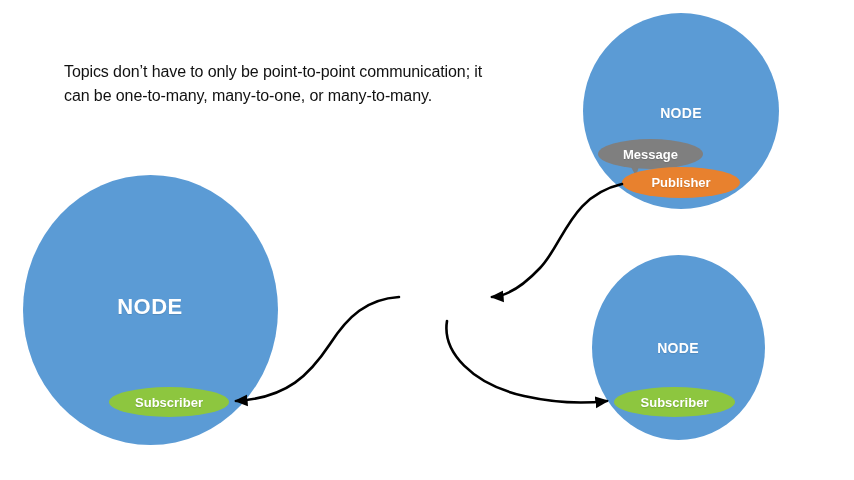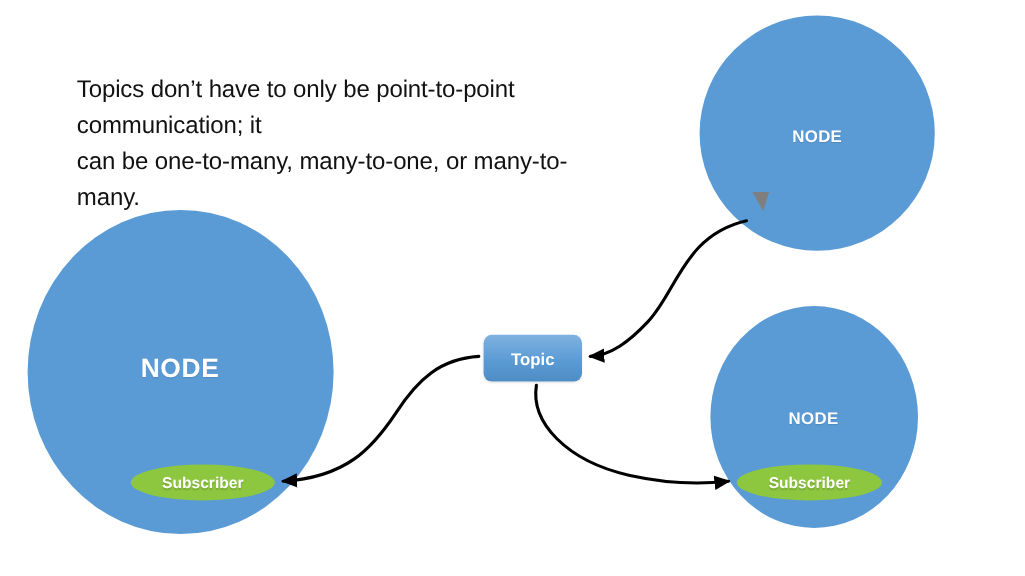--- a/index.html
+++ b/index.html
@@ -18,21 +18,21 @@
     position: relative;
     width: 854px;
     height: 480px;
     background: #ffffff;
   }
   .caption {
     position: absolute;
     left: 64px;
     top: 60px;
     width: 420px;
-    font-size: 20px;
+    font-size: 16px;
     line-height: 1.5;
     color: #111111;
     letter-spacing: -0.1px;
     white-space: pre-line;
   }
   
   .node {
     position: absolute;
     border-radius: 50%;
     background: #5B9BD5;
@@ -123,34 +123,35 @@
   <div class="caption">Topics don’t have to only be point-to-point communication; it
 can be one-to-many, many-to-one, or many-to-many.</div>
 
   <div class="node node-left"></div>
   <div class="node-label node-label-lg lbl-left">NODE</div>
   <div class="pill pill-sub-left">Subscriber</div>
 
   <div class="node node-tr"></div>
   <div class="node-label node-label-sm lbl-tr">NODE</div>
   <div class="msg-tail"></div>
+  <div class="pill pill-message">Message</div>
+  <div class="pill pill-publisher">Publisher</div>
 
   <div class="node node-br"></div>
   <div class="node-label node-label-sm lbl-br">NODE</div>
   <div class="pill pill-sub-right">Subscriber</div>
 
   <svg id="links" viewBox="0 0 854 480">
     <defs>
       <marker id="arrow" viewBox="0 0 10 10" refX="8.6" refY="5" markerWidth="5.2" markerHeight="5.2" orient="auto-start-reverse">
         <path d="M 0 0.6 L 10 5 L 0 9.4 z" fill="#000000"></path>
       </marker>
     </defs>
 
     <path d="M 622 184 C 570 196 564 243 540 268 C 524 285 509 296 492 297" fill="none" stroke="#000000" stroke-width="2.6" stroke-linecap="round" marker-end="url(#arrow)"></path>
 
     <path d="M 399 297 C 367 299 348 316 330 344 C 310 374 288 398 236 401" fill="none" stroke="#000000" stroke-width="2.6" stroke-linecap="round" marker-end="url(#arrow)"></path>
 
     <path d="M 447 321 C 442 352 472 384 524 396 C 560 404 590 403 607 401" fill="none" stroke="#000000" stroke-width="2.6" stroke-linecap="round" marker-end="url(#arrow)"></path>
   </svg>
 
-  <div class="topic-box">Topic</div>
 
 </div>
 
 </body></html>

